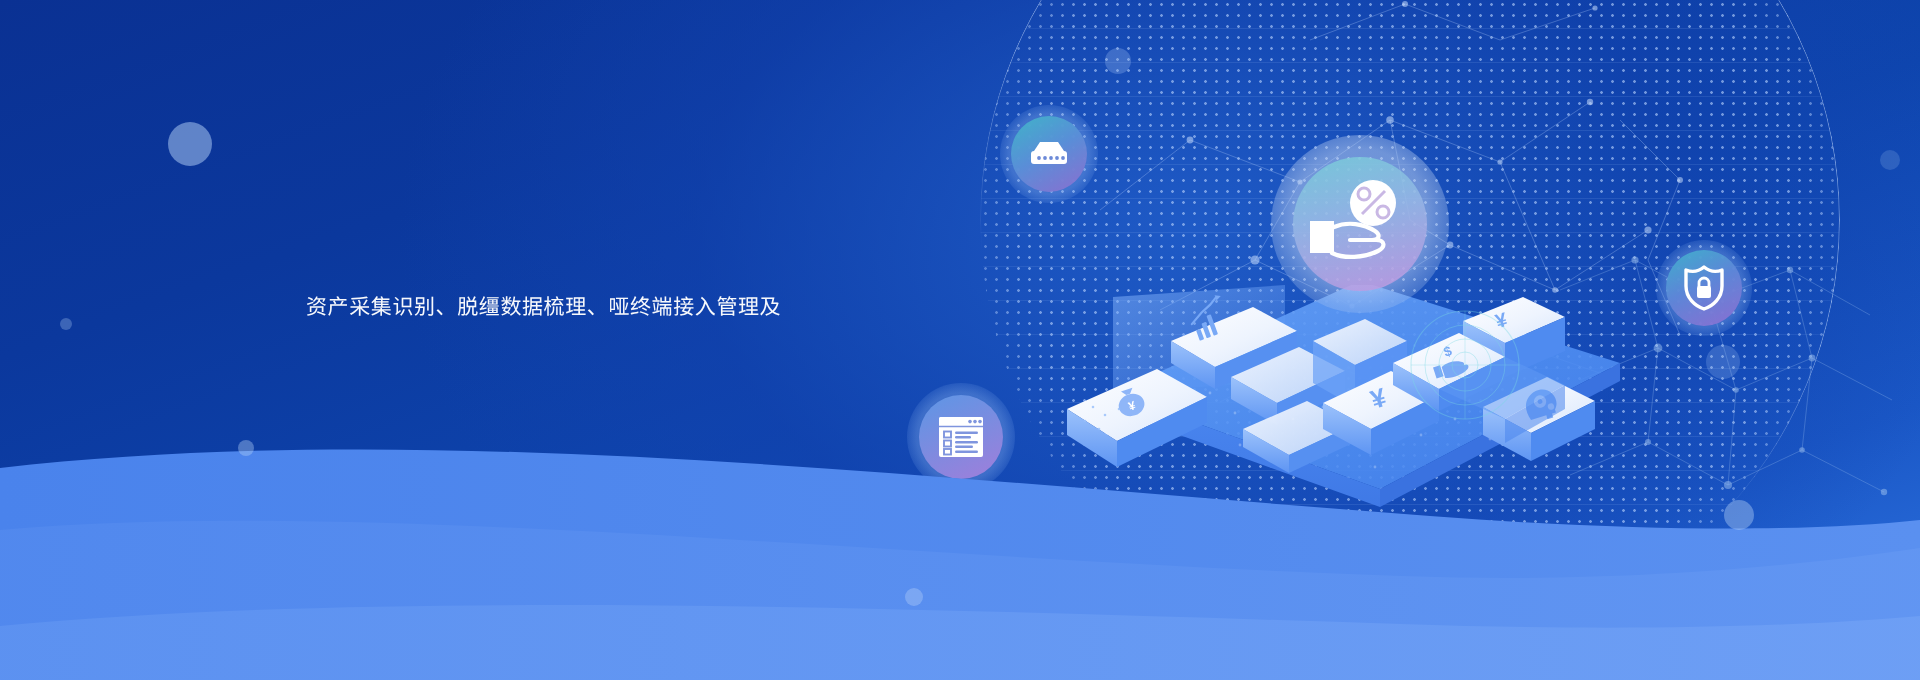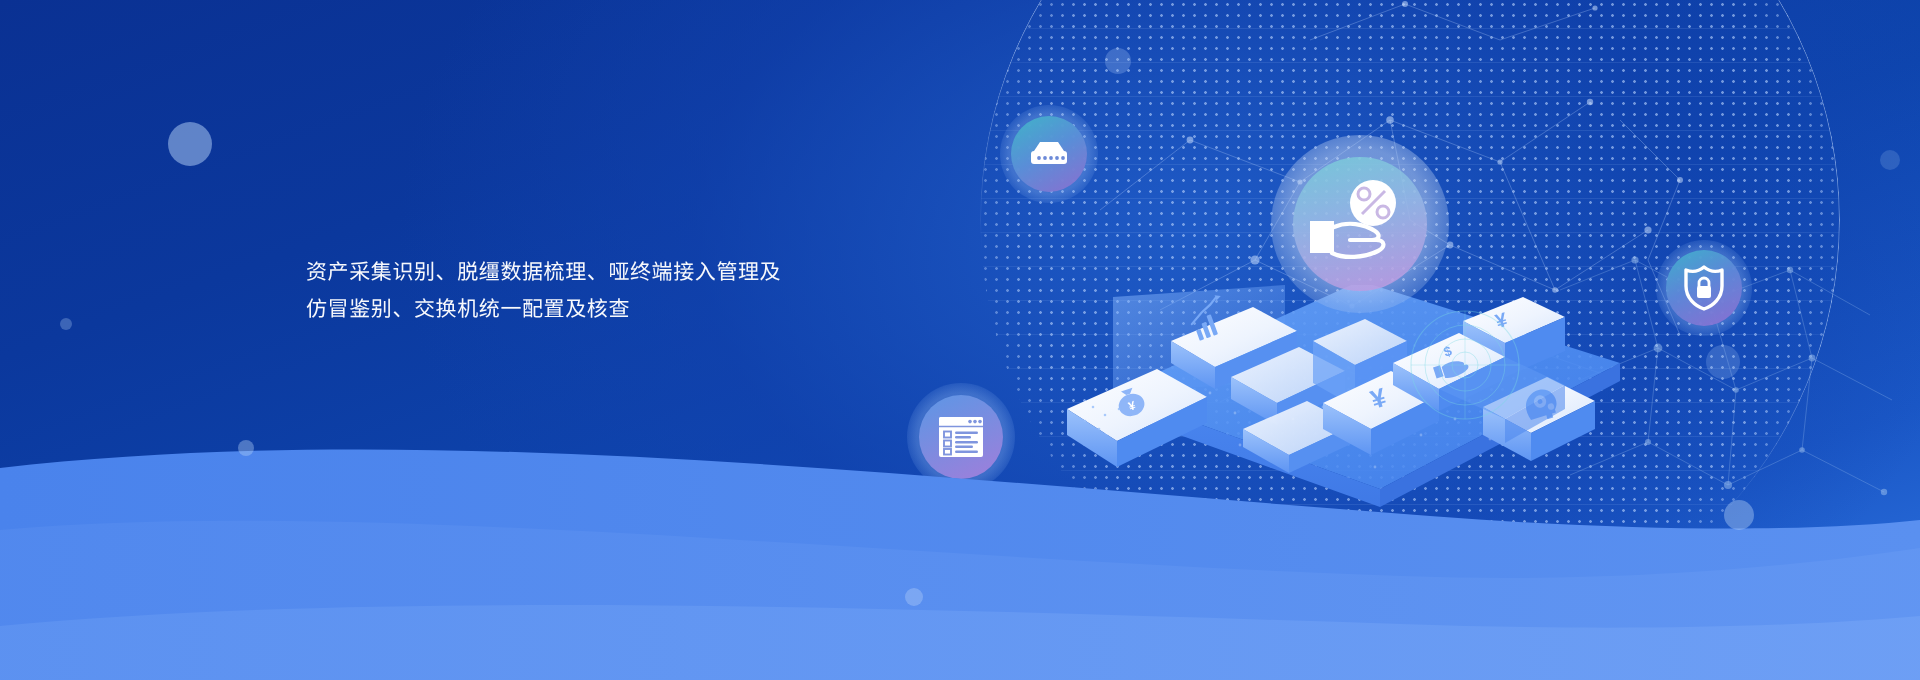--- a/index.html
+++ b/index.html
@@ -69,21 +69,21 @@
     white-space:nowrap;
     background:linear-gradient(178deg,#ffffff 0%,#ffffff 46%,#e8eef9 62%,#ffffff 82%);
     -webkit-background-clip:text;
     background-clip:text;
     color:transparent;
     -webkit-text-fill-color:transparent;
     text-shadow:0 2px 10px rgba(3,24,80,.28);
     filter:drop-shadow(0 2px 6px rgba(3,22,74,.35));
   }
   .subtitle{
-    margin-top:21px;
+    margin-top:56px;
     font-size:21px;
     line-height:1.78;
     color:#ffffff;
     letter-spacing:.6px;
     font-weight:400;
     opacity:.97;
   }
   .subtitle .ln{ display:block; }
 
   
@@ -448,17 +448,16 @@
       <div class="dot" style="left: 238px; top: 440px; width: 16px; height: 16px; background: rgba(175, 205, 245, 0.4);"></div>
       <div class="dot" style="left: 1724px; top: 500px; width: 30px; height: 30px; background: rgba(185, 212, 248, 0.4);"></div>
       <div class="dot" style="left: 905px; top: 588px; width: 18px; height: 18px; background: rgba(190, 215, 250, 0.34);"></div>
       <div class="dot" style="left: 60px; top: 318px; width: 12px; height: 12px; background: rgba(175, 205, 245, 0.3);"></div>
       <div class="dot" style="left: 1880px; top: 150px; width: 20px; height: 20px; background: rgba(150, 185, 238, 0.22);"></div>
     </div>
 
   <div class="copy">
     <div class="subtitle">
       <span class="ln">资产采集识别、脱缰数据梳理、哑终端接入管理及</span>
-      <span class="ln">仿冒鉴别、交换机统一配置及核查</span>
     </div>
   </div>
 
 </div>
 
 </body></html>

